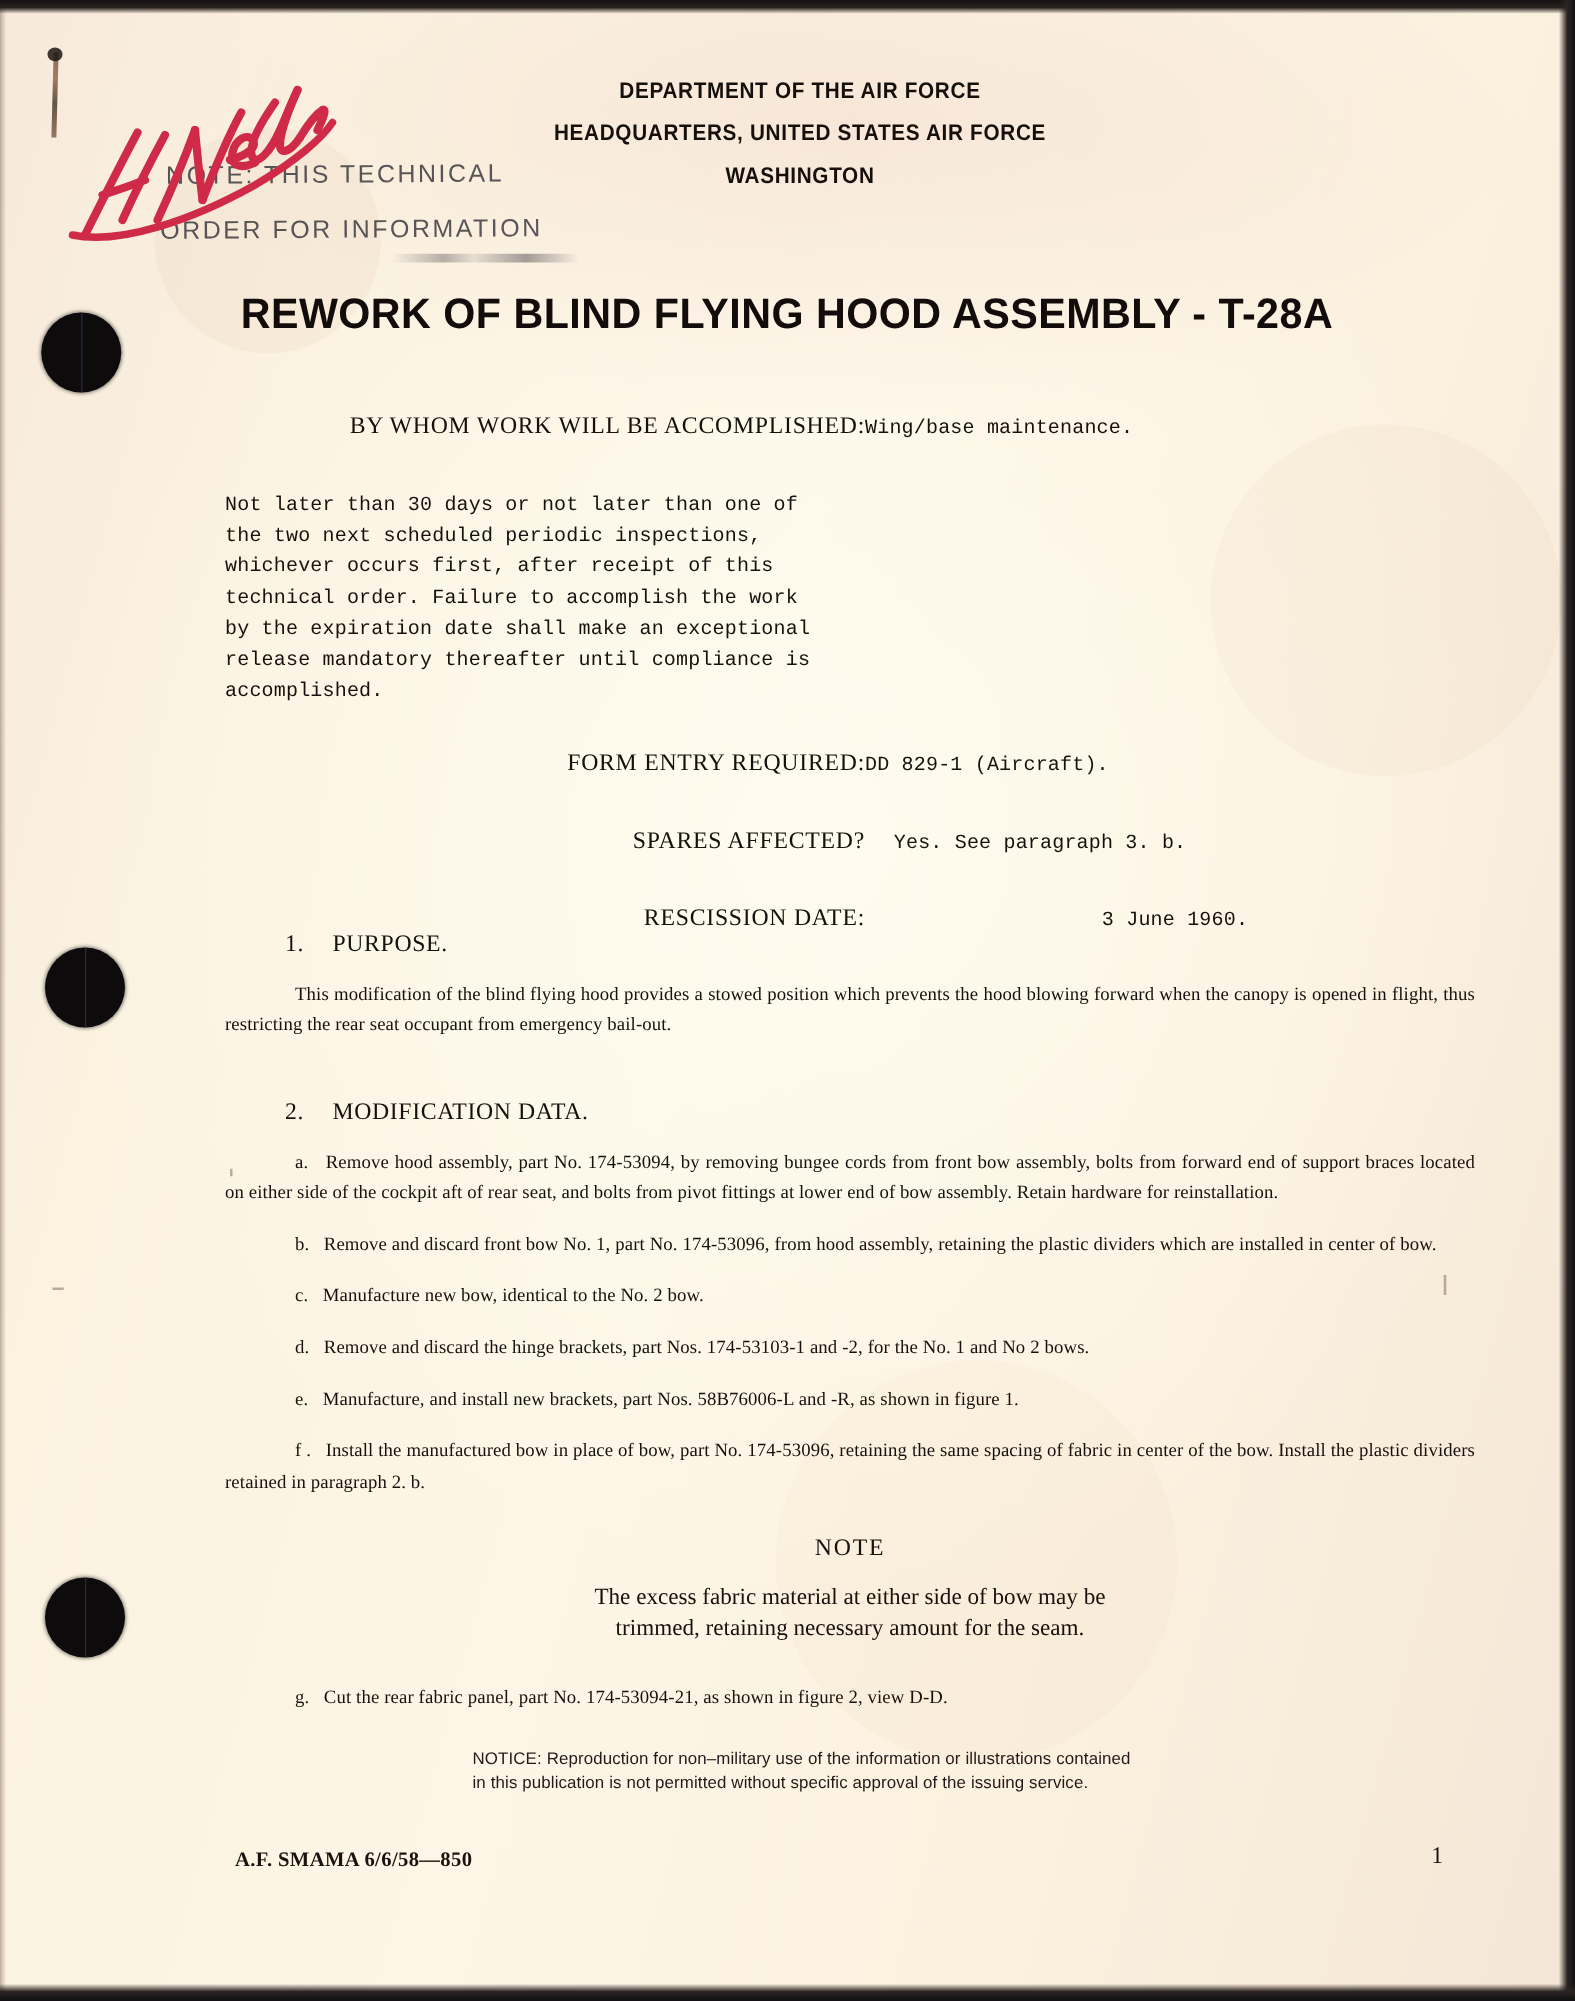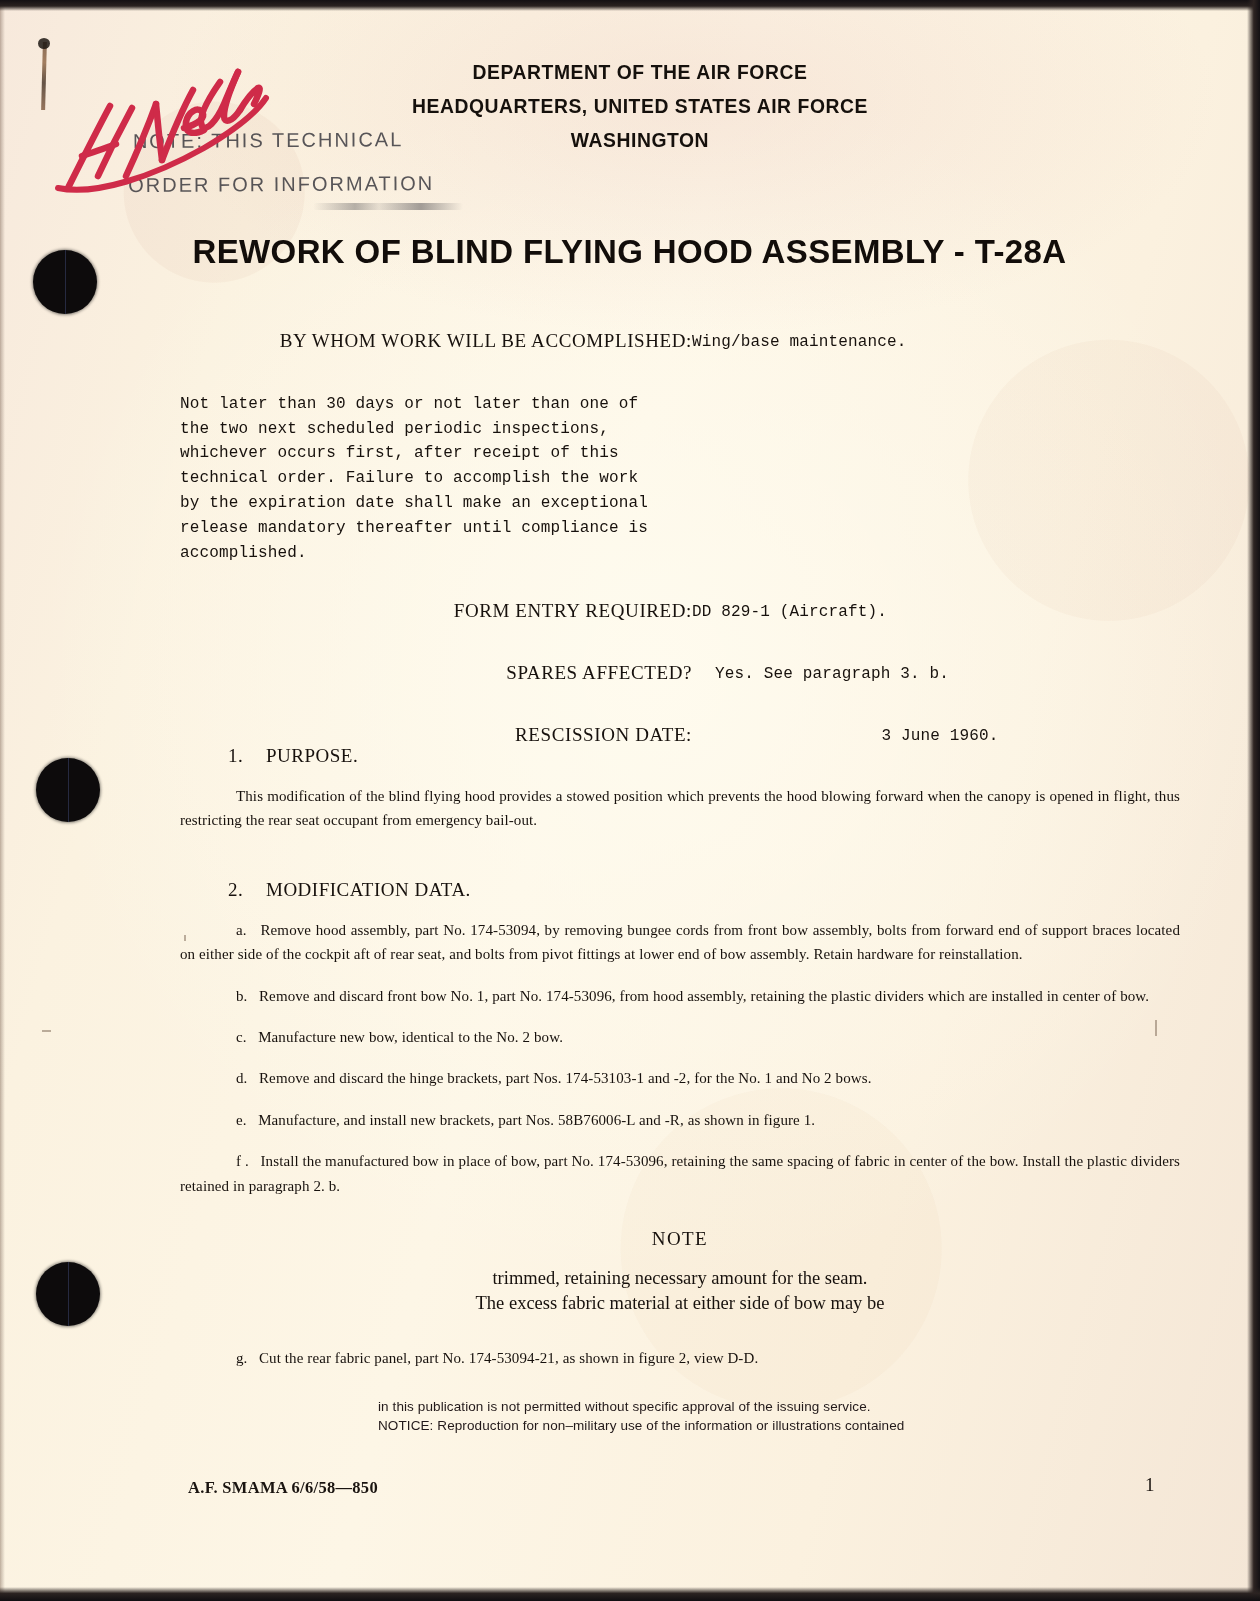--- a/index.html
+++ b/index.html
@@ -84,21 +84,21 @@
     position:absolute; left:38px; top:38px; width:12px; height:11px;
     background:#1d1713; border-radius:50%; opacity:.85;
   }
 
   
   .hdr-center {
     position:absolute; left:380px; top:55px; width:520px;
     text-align:center;
     font-family:"Liberation Sans", sans-serif;
     font-weight:700;
-    font-size:21px;
+    font-size:18px;
     letter-spacing:.6px;
     line-height:34px;
     color:#15100c;
   }
   .hdr-center div { transform: scaleX(.92); }
 
   .hdr-right {
     position:absolute; left:975px; top:57px; width:260px;
     line-height:36px;
     color:#1a130e;
@@ -389,36 +389,36 @@
     <div class="para lettered">
       <span>f .</span>&nbsp;&nbsp;
       <span>Install the manufactured bow in place of bow, part No. 174-53096,  retaining the same spacing of fabric in center of the bow.   Install the plastic dividers retained in paragraph 2. b.</span>
     </div>
 
     <div class="gap-m"></div>
 
     <div class="note-title">NOTE</div>
 
     <div class="note-body">
+      <div>The excess fabric material at either side of bow may be</div>
       <div>trimmed, retaining necessary amount for the seam.</div>
-      <div>The excess fabric material at either side of bow may be</div>
     </div>
 
     <div class="gap-m"></div>
 
     <div class="para lettered">
       <span>g.</span>&nbsp;&nbsp;
       <span>Cut the rear fabric panel, part No. 174-53094-21,  as shown in figure 2,  view D-D.</span>
     </div>
 
   </div>
 
   <div class="notice">
+    <div>NOTICE:  Reproduction for non–military use of the information or illustrations contained</div>
     <div>in this publication is not permitted without specific approval of the issuing service.</div>
-    <div>NOTICE:  Reproduction for non–military use of the information or illustrations contained</div>
   </div>
 
   <div class="footer-left">A.F. SMAMA 6/6/58—850</div>
   <div class="footer-right">1</div>
 
   <div class="edge-left"></div>
   <div class="edge-top"></div>
   <div class="edge-right"></div>
   <div class="edge-bottom"></div>
 

